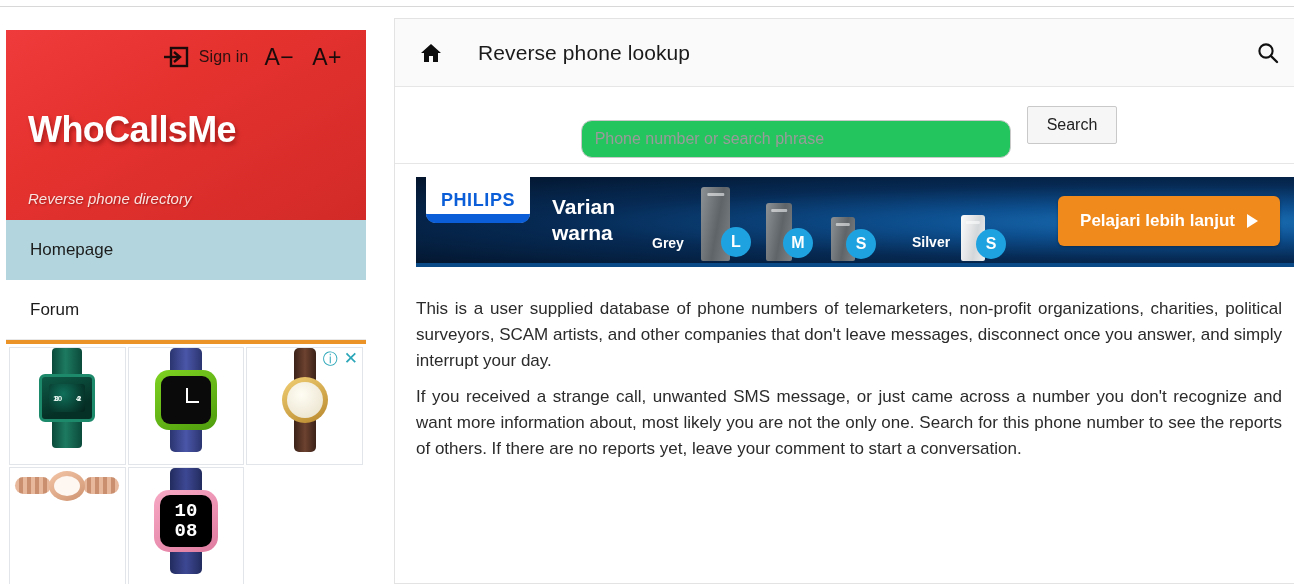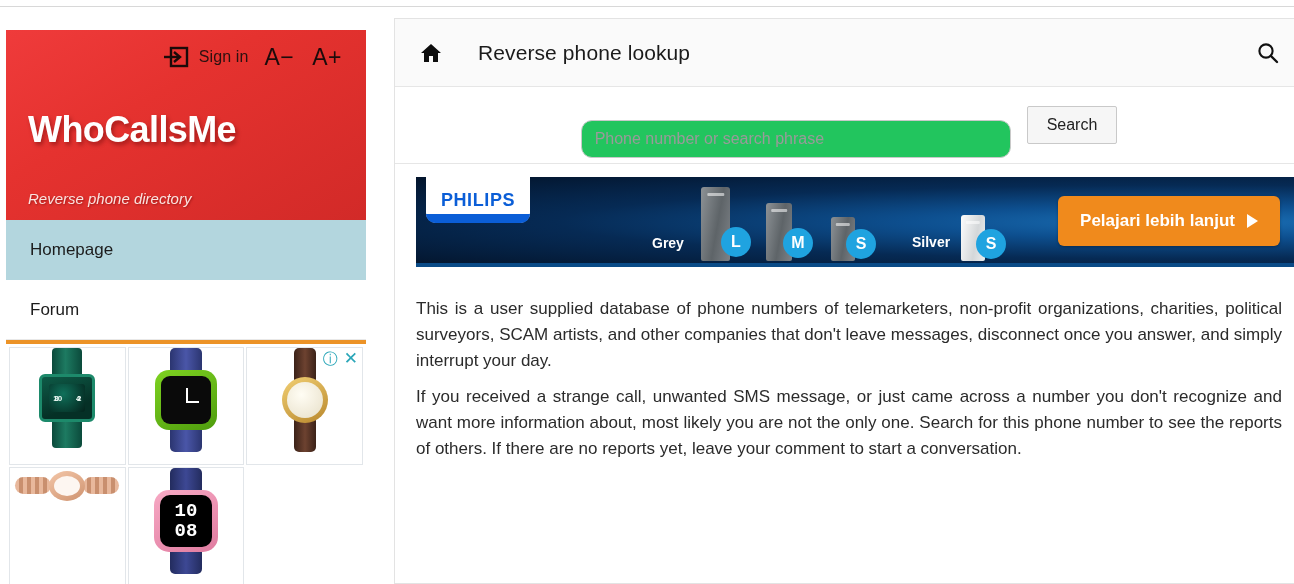--- a/index.html
+++ b/index.html
@@ -663,20 +663,24 @@
       <button class="search-btn">Search</button>
     </div>
 
     <div class="banner-wrap">
       <div class="banner">
 
         <div class="philips-logo">
           <span class="philips-word">PHILIPS</span>
         </div>
 
+        <div class="banner-headline">
+          <div>Varian</div>
+          <div>warna</div>
+        </div>
 
         <span class="color-label lbl-grey">Grey</span>
         <span class="color-label lbl-silver">Silver</span>
 
         <div class="unit grey u-l"></div>
         <div class="unit grey u-m"></div>
         <div class="unit grey u-s"></div>
         <div class="unit silver u-silver"></div>
 
         <span class="sz-pill p-l">L</span>

